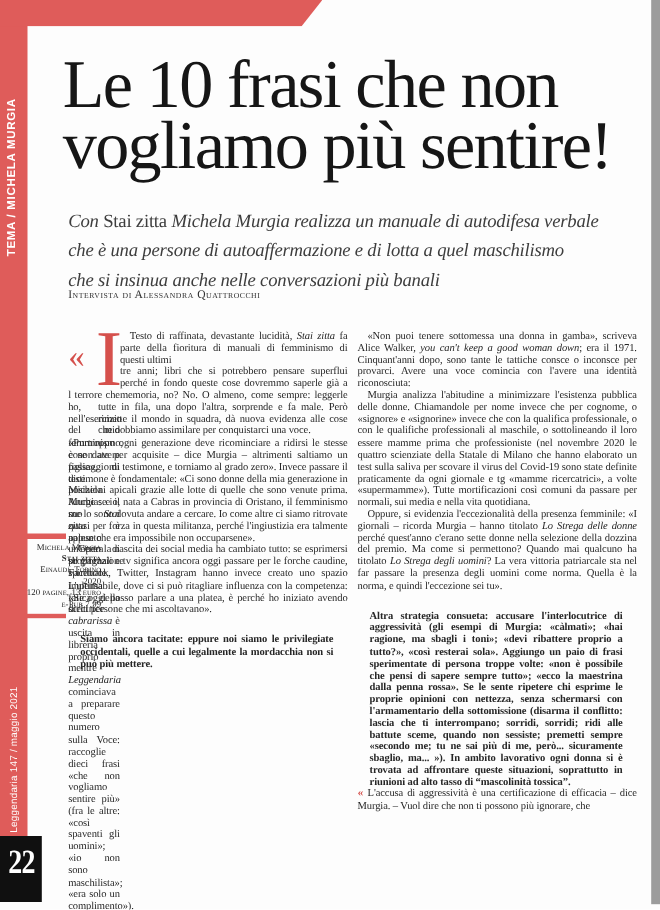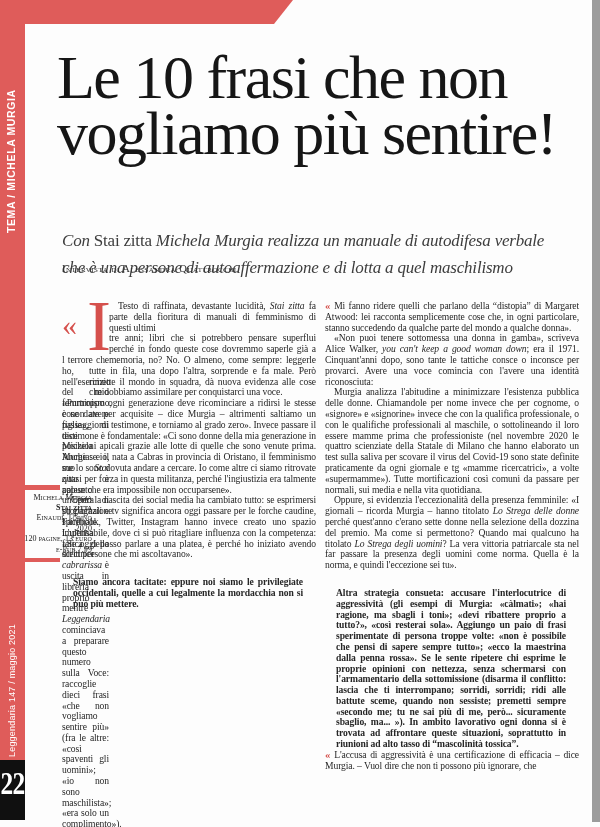--- a/index.html
+++ b/index.html
@@ -3,33 +3,33 @@
 <meta charset="utf-8">
 <style>
   html,body{margin:0;padding:0;background:#ffffff;}
   .page{position:relative;width:600px;height:827px;background:#fdfdfd;overflow:hidden;
         font-family:"Liberation Serif",serif;}
   
   .red-strip{position:absolute;left:0;top:0;width:25px;height:760px;background:var(--accent);}
   .red-topband{position:absolute;left:0;top:0;width:293px;height:24px;background:var(--accent);
         clip-path:polygon(0 0,100% 0,calc(100% - 19px) 100%,0 100%);}
   .gray-edge{position:absolute;left:592px;top:0;width:8px;height:822px;background:#9c9c9c;}
-  .black-pagebox{position:absolute;left:0;top:760px;width:25px;height:60px;background:#101010;
+  .black-pagebox{position:absolute;left:0;top:760px;width:38px;height:60px;background:#101010;
         display:flex;align-items:flex-start;justify-content:center;}
   .page-number{color:#fff;font-family:"Liberation Serif",serif;font-weight:700;font-size:31px;
         line-height:1;margin-top:8px;transform:scaleX(0.82);letter-spacing:-1px;}
   .vtext{position:absolute;transform:rotate(-90deg);transform-origin:0 0;color:#fff;
         font-family:"Liberation Sans",sans-serif;white-space:nowrap;}
   .vtext-tema{left:5px;top:233px;width:180px;font-size:10.5px;font-weight:700;letter-spacing:0.6px;}
   .vtext-issue{left:7px;top:757px;width:112px;font-size:9px;font-weight:400;letter-spacing:0.2px;}
   
   .title{position:absolute;left:57px;top:49px;width:530px;color:#161616;
         font-size:62px;line-height:56px;letter-spacing:-1.5px;font-weight:400;}
   .standfirst{position:absolute;left:62px;top:187px;width:500px;color:#3d3d3d;
-        font-style:italic;font-size:17px;line-height:27px;letter-spacing:-0.2px;margin-top:40px;}
+        font-style:italic;font-size:17px;line-height:27px;letter-spacing:-0.2px;}
   .standfirst i{font-style:normal;}
   .byline{position:absolute;left:62px;top:263px;color:#2e2e2e;font-size:10.5px;
         font-variant:small-caps;letter-spacing:0.5px;text-align:center;}
   
   .columns{position:absolute;left:62px;top:301px;width:517px;display:flex;gap:9px;}
   .col{width:254px;}
   .para{margin:0;color:#262626;font-size:9.6px;line-height:10.8px;text-align:justify;
         letter-spacing:-0.1px;}
   .para.indent{text-indent:9px;}
   .para.inset{margin-left:27px;}
@@ -63,38 +63,38 @@
   </div>
 
   <h1 class="title" style="margin:0;font-weight:400;">
     <div>Le 10 frasi che non</div>
     <div>vogliamo più sentire!</div>
   </h1>
 
   <div class="standfirst">
     <div>Con <i>Stai zitta</i> Michela Murgia realizza un manuale di autodifesa verbale</div>
     <div>che è una persone di autoaffermazione e di lotta a quel maschilismo</div>
+    <div>che si insinua anche nelle conversazioni più banali</div>
   </div>
 
   <div class="byline">Intervista di Alessandra Quattrocchi</div>
 
   <div class="columns">
     <div class="col" id="col-left">
         <p class="para dropcap"><span class="dropcap">
             <span class="dc-mark">«</span>
             <span class="dc-letter">I</span>
           </span>l terrore che ho, nell'esercizio del mio femminismo, è non avere figlie», mi dice Michela Murgia: e il suo <i>Stai zitta</i> è appunto un'opera di propagazione spirituale. L'ultima fatica della scrittrice <i>cabrarissa</i> è uscita in libreria proprio mentre <i>Leggendaria</i> cominciava a preparare questo numero sulla Voce: raccoglie dieci frasi «che non vogliamo sentire più» (fra le altre: «così spaventi gli uomini»; «io non sono maschilista»; «era solo un complimento»). Dieci frasi che declinano variamente i tanti modi di tacitare le donne, letteralmente e figurativamente, nella nostra società. Il titolo deriva da uno scambio radiofonico del maggio 2020 con lo psichiatra Raffaele Morelli, che, interpellato su certe sue dichiarazioni dal sapore sessista, perse le staffe in diretta di fronte all'incalzare di Murgia: «Zitta! Zitta! Zitta e ascolta!».</p>
         <p class="para indent">Testo di raffinata, devastante lucidità, <i>Stai zitta</i> fa parte della fioritura di manuali di femminismo di questi ultimi</p>
         <p class="para inset">tre anni; libri che si potrebbero pensare superflui perché in fondo queste cose dovremmo saperle già a memoria, no? No. O almeno, come sempre: leggerle tutte in fila, una dopo l'altra, sorprende e fa male. Però rimette il mondo in squadra, dà nuova evidenza alle cose che dobbiamo assimilare per conquistarci una voce.</p>
         <p class="para flush">«Purtroppo ogni generazione deve ricominciare a ridirsi le stesse cose date per acquisite – dice Murgia – altrimenti saltiamo un passaggio di testimone, e torniamo al grado zero». Invece passare il testimone è fondamentale: «Ci sono donne della mia generazione in posizioni apicali grazie alle lotte di quelle che sono venute prima. Anche se io, nata a Cabras in provincia di Oristano, il femminismo me lo sono dovuta andare a cercare. Io come altre ci siamo ritrovate quasi per forza in questa militanza, perché l'ingiustizia era talmente palese che era impossibile non occuparsene».</p>
         <p class="para indent">Certo la nascita dei social media ha cambiato tutto: se esprimersi su giornali e tv significa ancora oggi passare per le forche caudine, Facebook, Twitter, Instagram hanno invece creato uno spazio impensabile, dove ci si può ritagliare influenza con la competenza: «Se oggi posso parlare a una platea, è perché ho iniziato avendo dieci persone che mi ascoltavano».</p>
         <p class="para bold">Siamo ancora tacitate: eppure noi siamo le privilegiate occidentali, quelle a cui legalmente la mordacchia non si può più mettere.</p>
       </div>
     <div class="col" id="col-right">
-        <p class="para redmark"><span class="gmark">« </span>Mi fanno ridere quelli che parlano della “distopia” di Margaret Atwood: lei racconta semplicemente cose che, in ogni particolare, stanno succedendo da qualche parte del mondo a qualche donna».</p>
         <p class="para indent">«Non puoi tenere sottomessa una donna in gamba», scriveva Alice Walker, <i>you can't keep a good woman down</i>; era il 1971. Cinquant'anni dopo, sono tante le tattiche consce o inconsce per provarci. Avere una voce comincia con l'avere una identità riconosciuta:</p>
         <p class="para indent">Murgia analizza l'abitudine a minimizzare l'esistenza pubblica delle donne. Chiamandole per nome invece che per cognome, o «signore» e «signorine» invece che con la qualifica professionale, o con le qualifiche professionali al maschile, o sottolineando il loro essere mamme prima che professioniste (nel novembre 2020 le quattro scienziate della Statale di Milano che hanno elaborato un test sulla saliva per scovare il virus del Covid-19 sono state definite praticamente da ogni giornale e tg «mamme ricercatrici», a volte «supermamme»). Tutte mortificazioni così comuni da passare per normali, sui media e nella vita quotidiana.</p>
         <p class="para indent">Oppure, si evidenzia l'eccezionalità della presenza femminile: «I giornali – ricorda Murgia – hanno titolato <i>Lo Strega delle donne</i> perché quest'anno c'erano sette donne nella selezione della dozzina del premio. Ma come si permettono? Quando mai qualcuno ha titolato <i>Lo Strega degli uomini</i>? La vera vittoria patriarcale sta nel far passare la presenza degli uomini come norma. Quella è la norma, e quindi l'eccezione sei tu».</p>
         <p class="para bold">Altra strategia consueta: accusare l'interlocutrice di aggressività (gli esempi di Murgia: «càlmati»; «hai ragione, ma sbagli i toni»; «devi ribattere proprio a tutto?», «così resterai sola». Aggiungo un paio di frasi sperimentate di persona troppe volte: «non è possibile che pensi di sapere sempre tutto»; «ecco la maestrina dalla penna rossa». Se le sente ripetere chi esprime le proprie opinioni con nettezza, senza schermarsi con l'armamentario della sottomissione (disarma il conflitto: lascia che ti interrompano; sorridi, sorridi; ridi alle battute sceme, quando non sessiste; premetti sempre «secondo me; tu ne sai più di me, però... sicuramente sbaglio, ma... »). In ambito lavorativo ogni donna si è trovata ad affrontare queste situazioni, soprattutto in riunioni ad alto tasso di “mascolinità tossica”.</p>
         <p class="para redmark"><span class="gmark">« </span>L'accusa di aggressività è una certificazione di efficacia – dice Murgia. – Vuol dire che non ti possono più ignorare, che</p>
       </div>
   </div>
 
   <div class="book-info">
     <span class="bar"></span>

